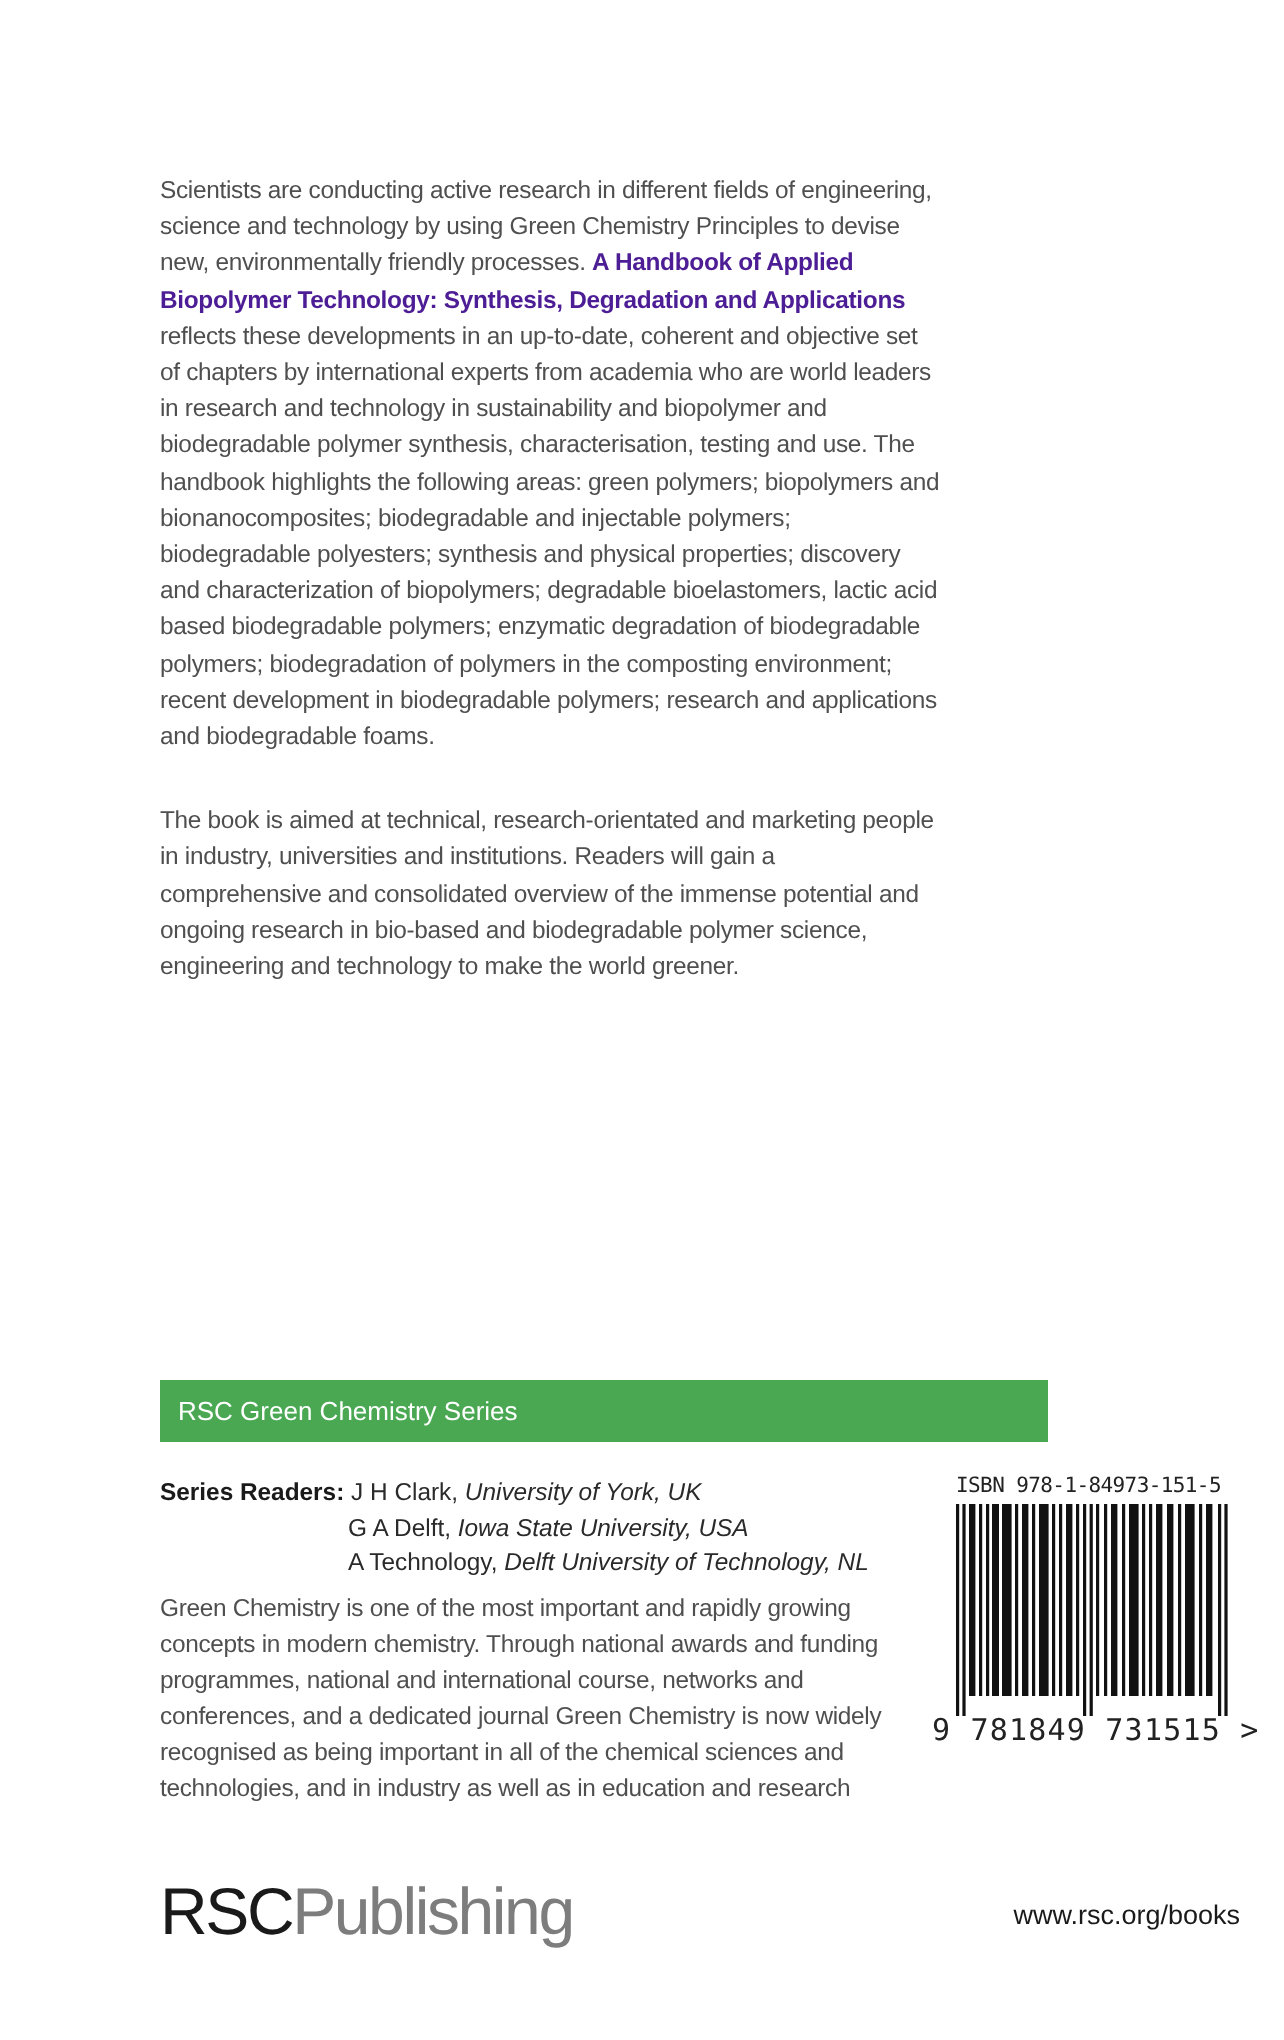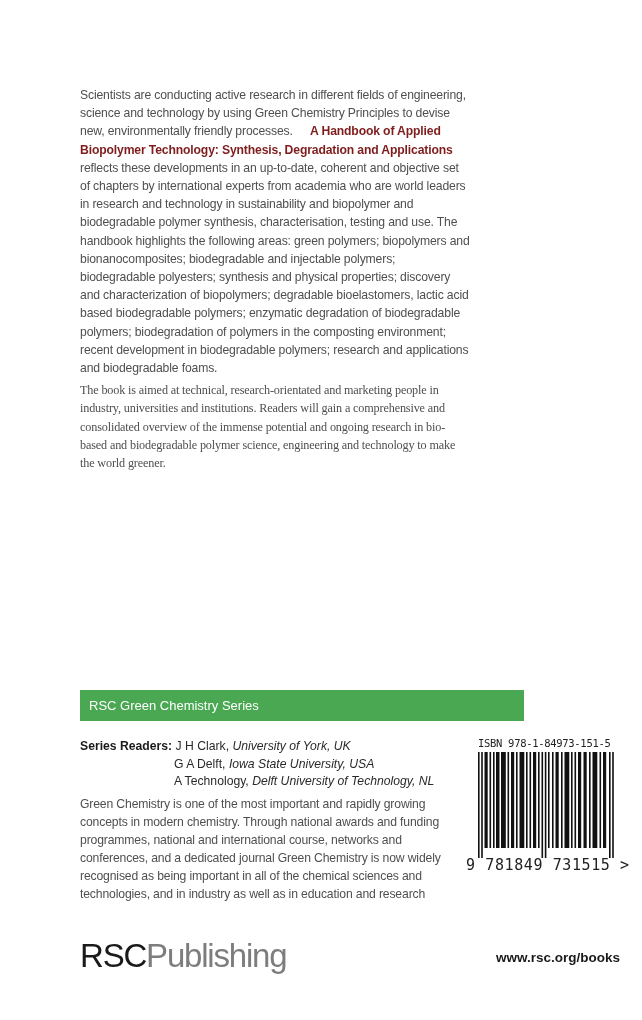--- a/index.html
+++ b/index.html
@@ -5,22 +5,22 @@
   html, body { margin: 0; padding: 0; }
   body {
     width: 642px; height: 1020px; background: #ffffff; position: relative; overflow: hidden;
     font-family: "Liberation Sans", "DejaVu Sans", sans-serif; color: #4a4a4a;
   }
   .blurb {
     position: absolute; left: 80px; top: 86px; width: 390px;
     font-size: 12.2px; line-height: 18.2px; color: #4f4f4f; letter-spacing: -0.15px;
   }
   .blurb p { margin: 0; }
-  .blurb p + p { margin-top: 4px; font-family: Liberation Serif, serif; }
-  .blurb b { color: #7f1d1d; font-weight: bold; margin-left: 14px; }
+  .blurb p + p { margin-top: 24px; }
+  .blurb b { color: #4c1d95; font-weight: bold; }
   .series-bar {
     position: absolute; left: 80px; top: 690px; width: 444px; height: 31px;
     background: #4aa853; color: #ffffff; font-size: 13px; line-height: 31px;
     padding-left: 9px; box-sizing: border-box;
   }
   .editors {
     position: absolute; left: 80px; top: 738px; width: 380px;
     font-size: 12.2px; line-height: 17.6px; color: #2a2a2a;
   }
   .editors .row { white-space: nowrap; }
@@ -40,21 +40,21 @@
     position: absolute; left: 466px; top: 856px; width: 170px;
     font-family: "DejaVu Sans Mono", monospace; font-size: 15px; color: #222; letter-spacing: 0.6px;
     background: transparent;
   }
   .logo {
     position: absolute; left: 80px; top: 936px; font-size: 33px; line-height: 40px; letter-spacing: -1.2px;
   }
   .logo .rsc { color: #1a1a1a; }
   .logo .pub { color: #7d7d7d; text-align: right; }
   .url {
-    position: absolute; right: 22px; top: 950px; font-size: 13.5px; font-weight: bold; color: #1a1a1a;
+    position: absolute; right: 22px; top: 950px; font-size: 13.5px; font-weight: normal; color: #1a1a1a;
   }
 </style>
 </head>
 <body>
 
 <div class="blurb">
   <p><span>Scientists are conducting active research in different fields of engineering, science and technology by using Green Chemistry Principles to devise new, environmentally friendly processes. </span><b>A Handbook of Applied Biopolymer Technology: Synthesis, Degradation and Applications</b><span> reflects these developments in an up-to-date, coherent and objective set of chapters by international experts from academia who are world leaders in research and technology in sustainability and biopolymer and biodegradable polymer synthesis, characterisation, testing and use. The handbook highlights the following areas: green polymers; biopolymers and bionanocomposites; biodegradable and injectable polymers; biodegradable polyesters; synthesis and physical properties; discovery and characterization of biopolymers; degradable bioelastomers, lactic acid based biodegradable polymers; enzymatic degradation of biodegradable polymers; biodegradation of polymers in the composting environment; recent development in biodegradable polymers; research and applications and biodegradable foams.</span></p>
   <p>The book is aimed at technical, research-orientated and marketing people in industry, universities and institutions. Readers will gain a comprehensive and consolidated overview of the immense potential and ongoing research in bio-based and biodegradable polymer science, engineering and technology to make the world greener.</p>
 </div>
 

